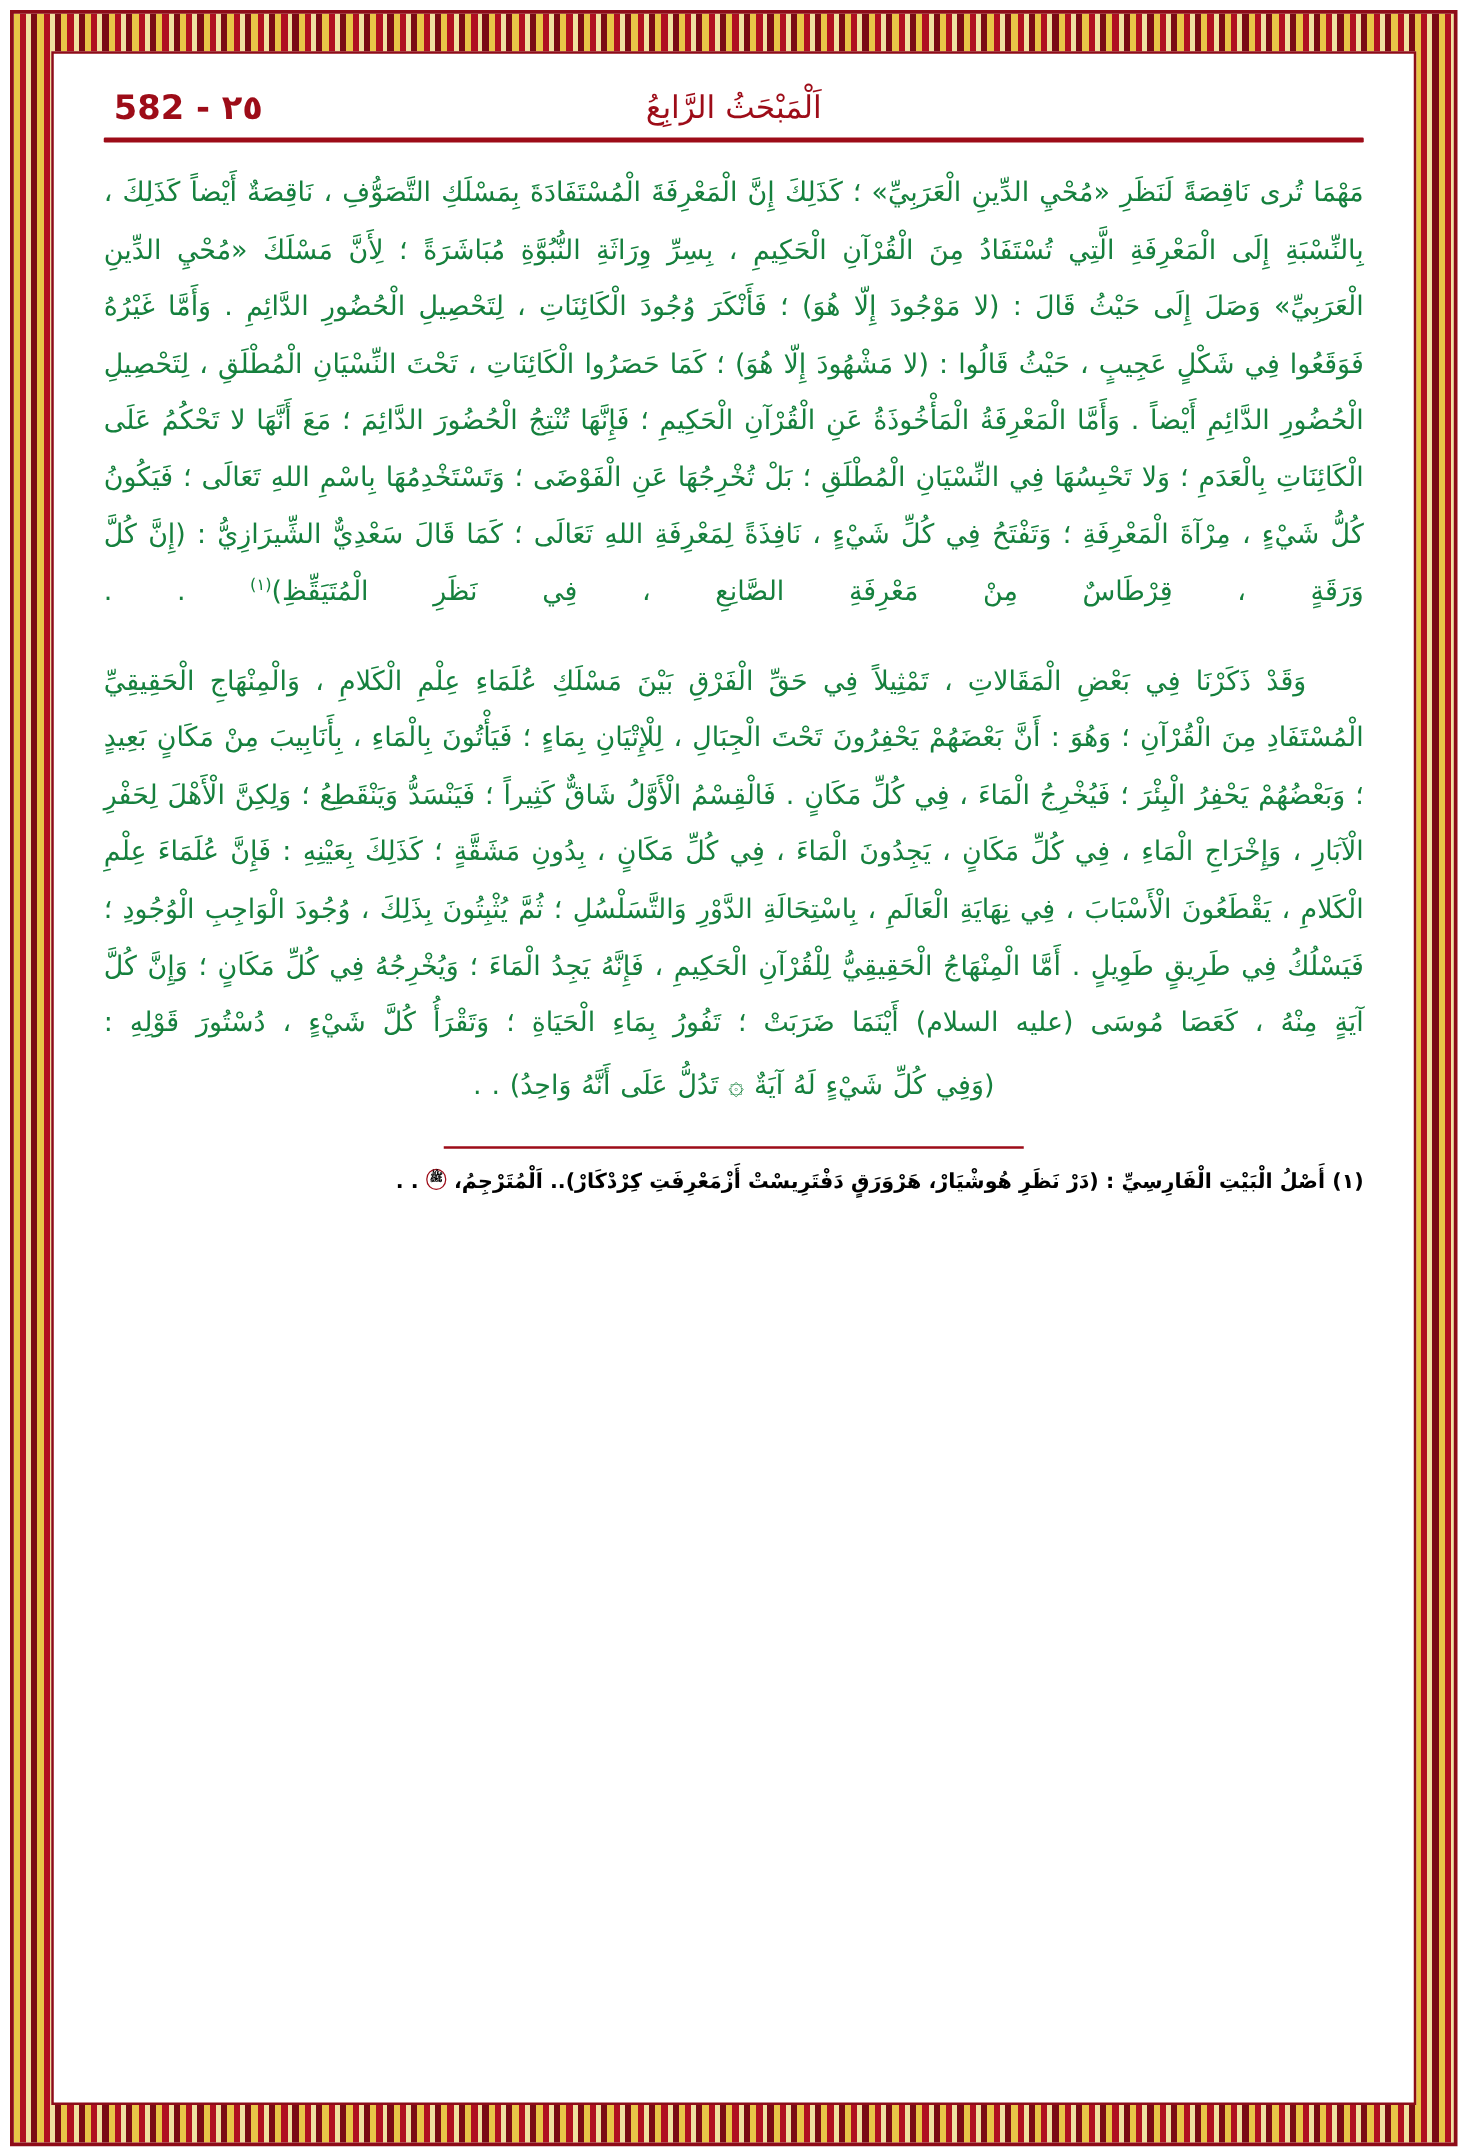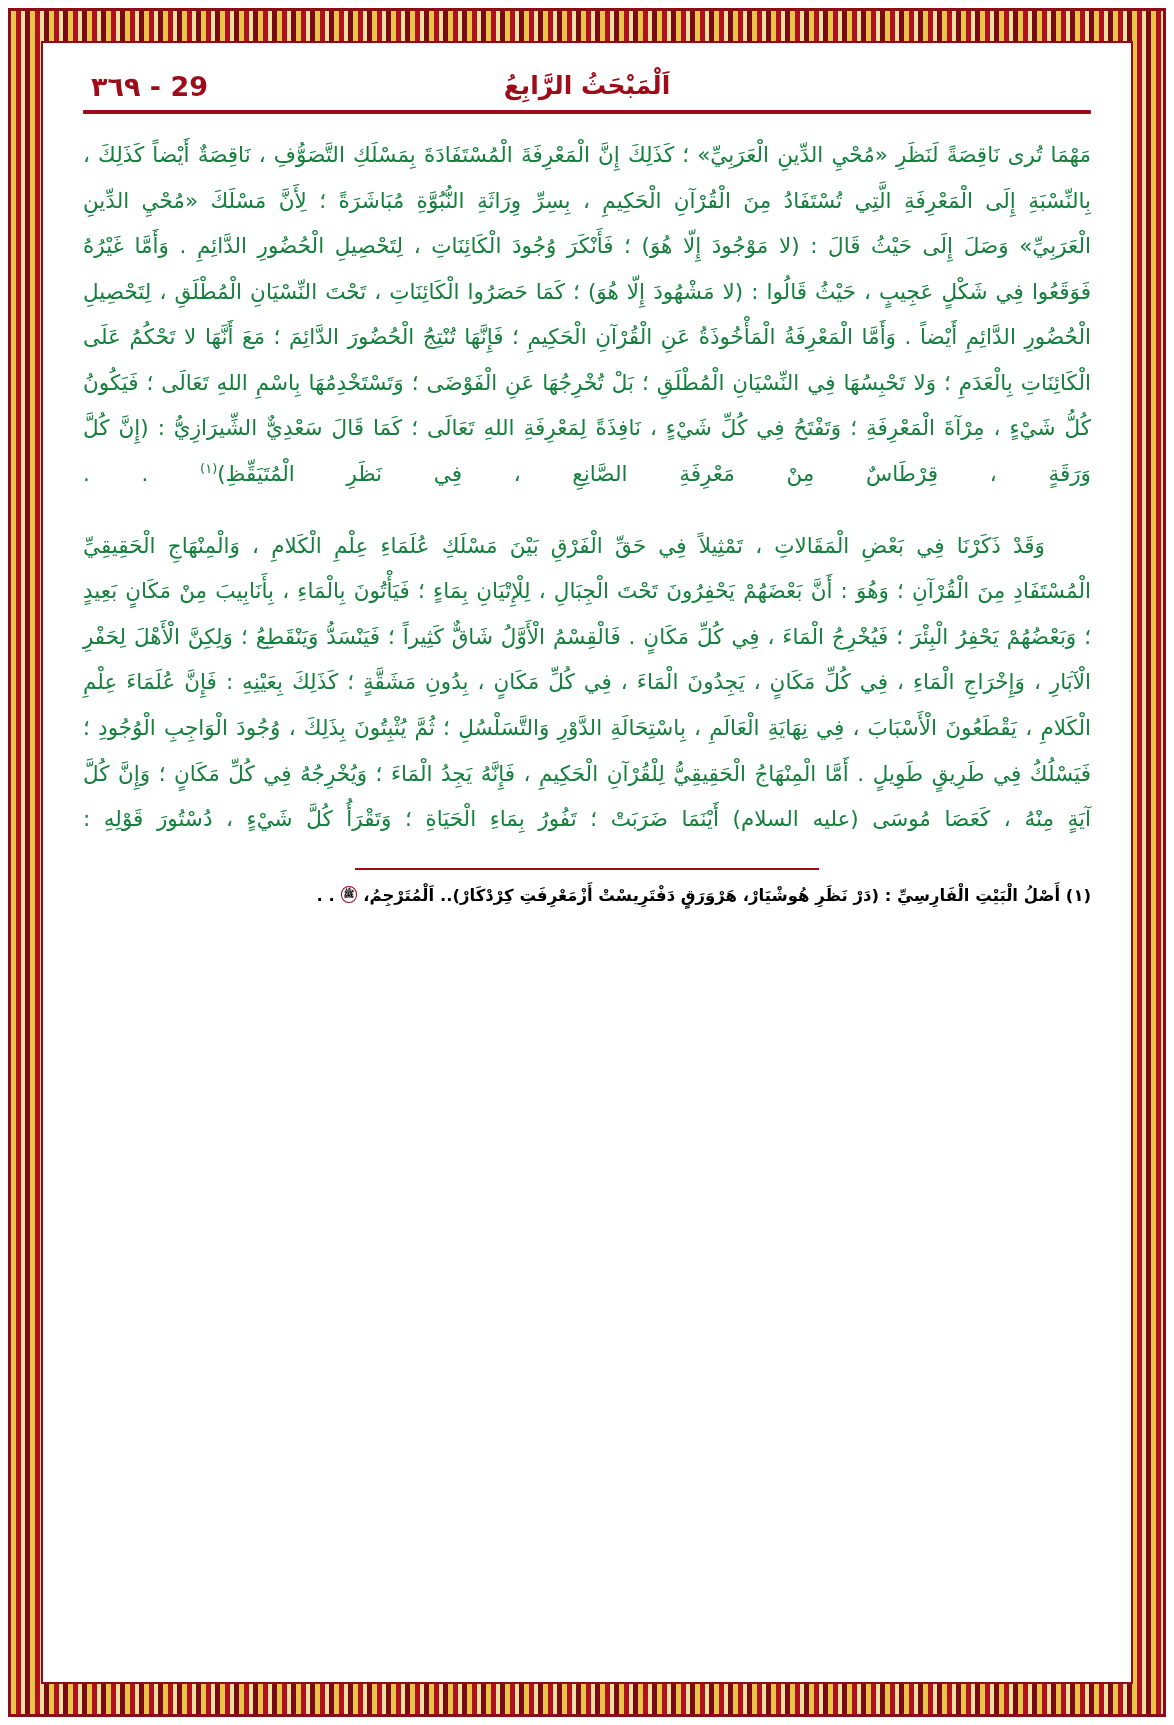--- a/index.html
+++ b/index.html
@@ -55,21 +55,21 @@
     padding:0 8px 6px 8px;
   }
   .header-page{
     font-size:27px;
     font-weight:bold;
     letter-spacing:1px;
     direction:rtl;
   }
   .header-title{
     font-size:25px;
-    font-weight:bold;
+    font-weight:normal;
     margin-left:auto;margin-right:auto;
     position:absolute;
     left:0;right:0;
     text-align:center;
     pointer-events:none;
   }
   .header-wrap{position:relative;}
   .rule{
     height:4px;
     background:#9d0c18;
@@ -131,32 +131,33 @@
 </head>
 <body>
 
 <div class="page">
   <div class="border-outer">
     <div class="border-inner">
       <div class="content">
 
         <div class="header-wrap">
           <div class="header">
-            <span class="header-page">29 - ٣٦٩</span>
+            <span class="header-page">٢٥ - 582</span>
             <span class="header-title">اَلْمَبْحَثُ الرَّابِعُ</span>
           </div>
         </div>
         <div class="rule"></div>
 
         <div class="body-text">
 
           <p class="para"><span>مَهْمَا تُرى نَاقِصَةً لَنَظَرِ «مُحْيِ الدِّينِ الْعَرَبِيِّ» ؛ كَذَلِكَ إِنَّ الْمَعْرِفَةَ الْمُسْتَفَادَةَ بِمَسْلَكِ التَّصَوُّفِ ، نَاقِصَةٌ أَيْضاً كَذَلِكَ ، بِالنِّسْبَةِ إِلَى الْمَعْرِفَةِ الَّتِي تُسْتَفَادُ مِنَ الْقُرْآنِ الْحَكِيمِ ، بِسِرِّ وِرَاثَةِ النُّبُوَّةِ مُبَاشَرَةً ؛ لِأَنَّ مَسْلَكَ «مُحْيِ الدِّينِ الْعَرَبِيِّ» وَصَلَ إِلَى حَيْثُ قَالَ : (لا مَوْجُودَ إِلّا هُوَ) ؛ فَأَنْكَرَ وُجُودَ الْكَائِنَاتِ ، لِتَحْصِيلِ الْحُضُورِ الدَّائِمِ . وَأَمَّا غَيْرُهُ فَوَقَعُوا فِي شَكْلٍ عَجِيبٍ ، حَيْثُ قَالُوا : (لا مَشْهُودَ إِلّا هُوَ) ؛ كَمَا حَصَرُوا الْكَائِنَاتِ ، تَحْتَ النِّسْيَانِ الْمُطْلَقِ ، لِتَحْصِيلِ الْحُضُورِ الدَّائِمِ أَيْضاً . وَأَمَّا الْمَعْرِفَةُ الْمَأْخُوذَةُ عَنِ الْقُرْآنِ الْحَكِيمِ ؛ فَإِنَّهَا تُنْتِجُ الْحُضُورَ الدَّائِمَ ؛ مَعَ أَنَّهَا لا تَحْكُمُ عَلَى الْكَائِنَاتِ بِالْعَدَمِ ؛ وَلا تَحْبِسُهَا فِي النِّسْيَانِ الْمُطْلَقِ ؛ بَلْ تُخْرِجُهَا عَنِ الْفَوْضَى ؛ وَتَسْتَخْدِمُهَا بِاسْمِ اللهِ تَعَالَى ؛ فَيَكُونُ كُلُّ شَيْءٍ ، مِرْآةَ الْمَعْرِفَةِ ؛ وَتَفْتَحُ فِي كُلِّ شَيْءٍ ، نَافِذَةً لِمَعْرِفَةِ اللهِ تَعَالَى ؛ كَمَا قَالَ سَعْدِيٌّ الشِّيرَازِيُّ : (إِنَّ كُلَّ وَرَقَةٍ ، قِرْطَاسٌ مِنْ مَعْرِفَةِ الصَّانِعِ ، فِي نَظَرِ الْمُتَيَقِّظِ)</span><span class="sup">(١)</span><span> . .</span></p>
 
           <p class="para indent"><span>وَقَدْ ذَكَرْنَا فِي بَعْضِ الْمَقَالاتِ ، تَمْثِيلاً فِي حَقِّ الْفَرْقِ بَيْنَ مَسْلَكِ عُلَمَاءِ عِلْمِ الْكَلامِ ، وَالْمِنْهَاجِ الْحَقِيقِيِّ الْمُسْتَفَادِ مِنَ الْقُرْآنِ ؛ وَهُوَ : أَنَّ بَعْضَهُمْ يَحْفِرُونَ تَحْتَ الْجِبَالِ ، لِلْإِتْيَانِ بِمَاءٍ ؛ فَيَأْتُونَ بِالْمَاءِ ، بِأَنَابِيبَ مِنْ مَكَانٍ بَعِيدٍ ؛ وَبَعْضُهُمْ يَحْفِرُ الْبِئْرَ ؛ فَيُخْرِجُ الْمَاءَ ، فِي كُلِّ مَكَانٍ . فَالْقِسْمُ الْأَوَّلُ شَاقٌّ كَثِيراً ؛ فَيَنْسَدُّ وَيَنْقَطِعُ ؛ وَلِكِنَّ الْأَهْلَ لِحَفْرِ الْآبَارِ ، وَإِخْرَاجِ الْمَاءِ ، فِي كُلِّ مَكَانٍ ، يَجِدُونَ الْمَاءَ ، فِي كُلِّ مَكَانٍ ، بِدُونِ مَشَقَّةٍ ؛ كَذَلِكَ بِعَيْنِهِ : فَإِنَّ عُلَمَاءَ عِلْمِ الْكَلامِ ، يَقْطَعُونَ الْأَسْبَابَ ، فِي نِهَايَةِ الْعَالَمِ ، بِاسْتِحَالَةِ الدَّوْرِ وَالتَّسَلْسُلِ ؛ ثُمَّ يُثْبِتُونَ بِذَلِكَ ، وُجُودَ الْوَاجِبِ الْوُجُودِ ؛ فَيَسْلُكُ فِي طَرِيقٍ طَوِيلٍ . أَمَّا الْمِنْهَاجُ الْحَقِيقِيُّ لِلْقُرْآنِ الْحَكِيمِ ، فَإِنَّهُ يَجِدُ الْمَاءَ ؛ وَيُخْرِجُهُ فِي كُلِّ مَكَانٍ ؛ وَإِنَّ كُلَّ آيَةٍ مِنْهُ ، كَعَصَا مُوسَى (عليه السلام) أَيْنَمَا ضَرَبَتْ ؛ تَفُورُ بِمَاءِ الْحَيَاةِ ؛ وَتَقْرَأُ كُلَّ شَيْءٍ ، دُسْتُورَ قَوْلِهِ :</span></p>
 
+          <p class="para closing"><span>(وَفِي كُلِّ شَيْءٍ لَهُ آيَةٌ ۞ تَدُلُّ عَلَى أَنَّهُ وَاحِدُ) . .</span></p>
 
         </div>
 
         <div class="footnote-sep"></div>
 
         <div class="footnote">
           <span>(١)</span>
           <span>أَصْلُ الْبَيْتِ الْفَارِسِيِّ : (دَرْ نَظَرِ هُوشْيَارْ، هَرْوَرَقٍ دَفْتَرِيسْتْ أَزْمَعْرِفَتِ كِرْدْكَارْ).. اَلْمُتَرْجِمُ، </span><span class="salla">ﷺ</span><span> . .</span>
         </div>
 

